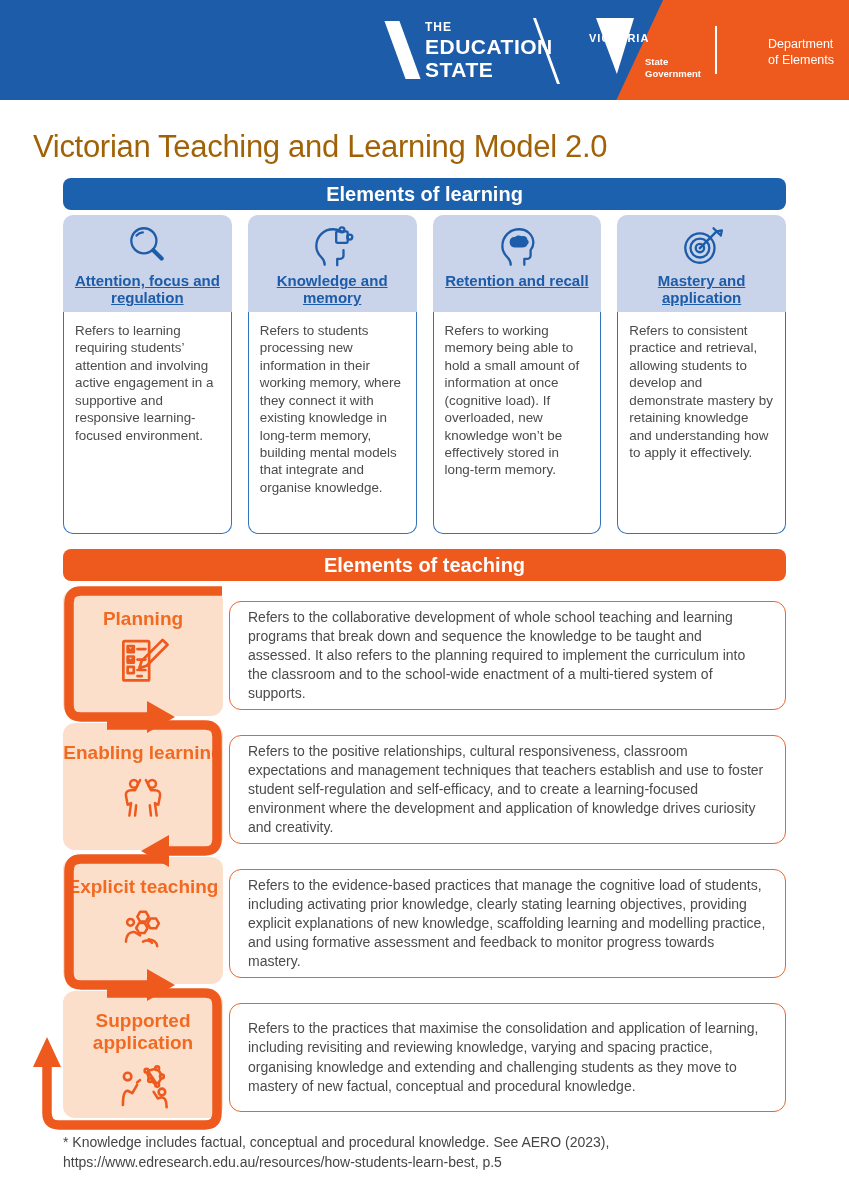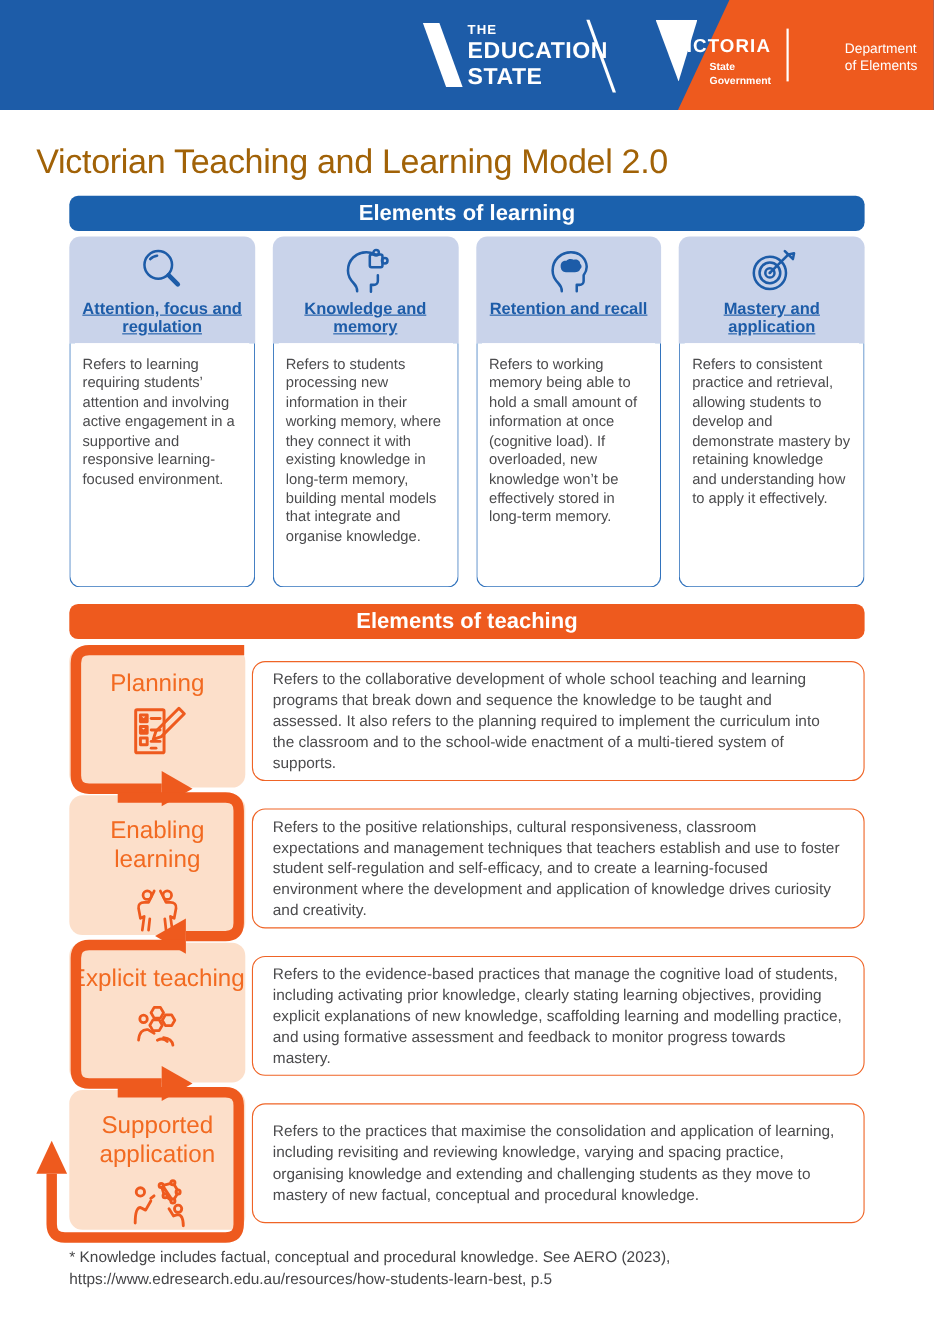--- a/index.html
+++ b/index.html
@@ -13,21 +13,21 @@
   .es-slash { position:absolute; left:395px; top:21px; width:15px; height:58px;
     background:#fff; transform:skewX(20deg); }
   .es-thin-slash { position:absolute; left:545px; top:18px; width:3px; height:66px;
     background:#fff; transform:skewX(20deg); }
   .es-text { position:absolute; left:425px; top:21px; color:#fff; line-height:1; }
   .es-the { font-size:12px; font-weight:bold; letter-spacing:1px; }
   .es-education { font-size:21px; font-weight:bold; letter-spacing:0.5px; margin-top:3px; }
   .es-state { font-size:21px; font-weight:bold; letter-spacing:0.5px; margin-top:2px; }
   .vic-tri { position:absolute; left:596px; top:18px; width:38px; height:56px; background:#fff;
     clip-path:polygon(0 0, 100% 0, 55% 100%); }
-  .vic-name { position:absolute; left:612px; top:32px; color:#fff; font-size:17px;
+  .vic-name { position:absolute; left:589px; top:32px; color:#fff; font-size:11px;
     font-weight:bold; letter-spacing:1px; }
   .vic-sub { position:absolute; left:645px; top:56px; color:#fff; font-size:9.5px;
     font-weight:bold; line-height:1.25; }
   .hdr-divider { position:absolute; left:715px; top:26px; width:1.5px; height:48px; background:#fff; }
   .dept { position:absolute; left:768px; top:36px; color:#fff; font-size:12.5px; line-height:1.3; }
 
   
   .page-title { margin:29px 33px 0; color:#a16207; font-size:31px; font-weight:normal; letter-spacing:-0.3px; }
   .content { padding:0 63px; }
   .banner { height:32px; border-radius:8px; color:#fff; font-weight:bold; font-size:20px;
@@ -41,21 +41,21 @@
   .col-head svg { display:block; margin:0 auto; }
   .col-title { color:#1d5ca8; font-weight:bold; font-size:15px; line-height:1.16; margin-top:3px; padding:0 6px;text-decoration:underline; }
   .col-body { border:1.5px solid #3273bd; border-top:none; border-radius:0 0 10px 10px; height:222px;
     padding:10px 11px; font-size:13.4px; line-height:1.3; color:#4b4b4d; background:#fff; }
 
   
   .t-row { display:flex; height:127px; margin-bottom:7px; }
   .t-label-zone { width:160px; position:relative; flex:none; }
   .t-label-card { position:absolute; inset:0; background:#fcdfca; border-radius:12px;
     text-align:center; padding-top:19px; z-index:1; }
-  .t-label { color:#f26a21; font-weight:normal; font-size:22px; line-height:1.18; padding:0 0; }
+  .t-label { color:#f26a21; font-weight:bold; font-size:19px; line-height:1.18; padding:0 0; }
   .t-label-card svg { margin-top:5px; }
   .arrow-svg { position:absolute; left:-12px; top:-12px; overflow:visible; z-index:6; pointer-events:none; }
   .arrow-svg path { fill:none; stroke:#ee5a1e; stroke-width:9.5; }
   .arrow-svg polygon { fill:#ee5a1e; }
   .t-desc-card { flex:1; margin:12px 0 6px 6px; border:1.5px solid #ef6426; border-radius:12px;
     background:#fff; display:flex; align-items:center; padding:8px 18px; font-size:14px;
     line-height:1.36; color:#4b4b4d; z-index:1; }
 
   .footnote { margin:15px 63px 0; font-size:14px; line-height:1.4; color:#454547; max-width:712px; }
 

